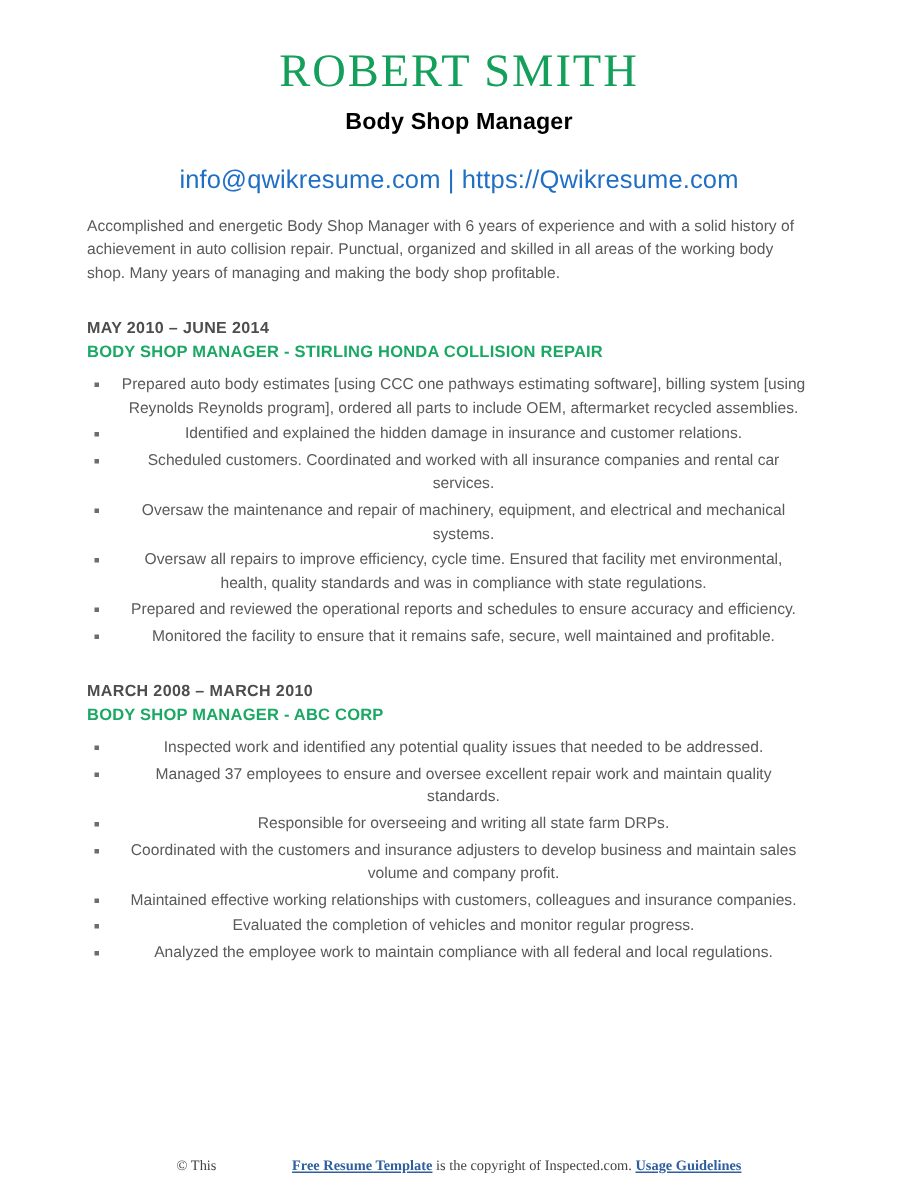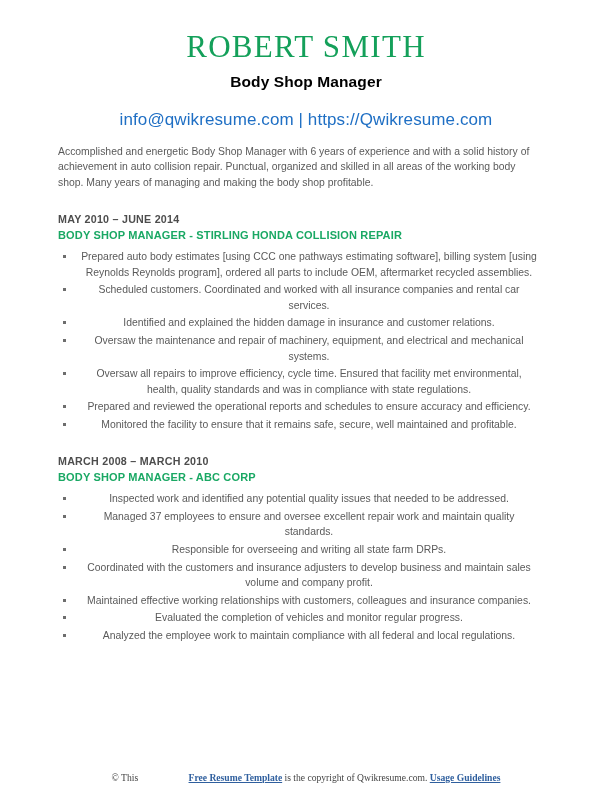--- a/index.html
+++ b/index.html
@@ -145,22 +145,22 @@
   <div class="content">
 
     <p class="summary">Accomplished and energetic Body Shop Manager with 6 years of experience and with a solid history of achievement in auto collision repair. Punctual, organized and skilled in all areas of the working body shop. Many years of managing and making the body shop profitable.</p>
 
     <div id="experience-container">
         <div class="job">
           <div class="job-dates">MAY 2010 – JUNE 2014</div>
           <div class="job-title" style="color: rgb(26, 168, 100);">BODY SHOP MANAGER - STIRLING HONDA COLLISION REPAIR</div>
           <ul class="bullets">
             <li>Prepared auto body estimates [using CCC one pathways estimating software], billing system [using Reynolds Reynolds program], ordered all parts to include OEM, aftermarket recycled assemblies.</li>
+            <li>Identified and explained the hidden damage in insurance and customer relations.</li>
             <li>Scheduled customers. Coordinated and worked with all insurance companies and rental car services.</li>
-            <li>Identified and explained the hidden damage in insurance and customer relations.</li>
             <li>Oversaw the maintenance and repair of machinery, equipment, and electrical and mechanical systems.</li>
             <li>Oversaw all repairs to improve efficiency, cycle time. Ensured that facility met environmental, health, quality standards and was in compliance with state regulations.</li>
             <li>Prepared and reviewed the operational reports and schedules to ensure accuracy and efficiency.</li>
             <li>Monitored the facility to ensure that it remains safe, secure, well maintained and profitable.</li>
           </ul>
         </div>
         <div class="job">
           <div class="job-dates">MARCH 2008 – MARCH 2010</div>
           <div class="job-title" style="color: rgb(26, 168, 100);">BODY SHOP MANAGER - ABC CORP</div>
           <ul class="bullets">
@@ -171,16 +171,16 @@
             <li>Maintained effective working relationships with customers, colleagues and insurance companies.</li>
             <li>Evaluated the completion of vehicles and monitor regular progress.</li>
             <li>Analyzed the employee work to maintain compliance with all federal and local regulations.</li>
           </ul>
         </div>
       </div>
 
   </div>
 
   <div class="footer">
-    <span>© This </span><a class="flink" href="#" style="color: rgb(47, 95, 158); margin-left: 48px;">Free Resume Template</a><span> is the copyright of Qwikresume.com. </span><a class="flink" href="#" style="color: rgb(47, 95, 158);">Usage Guidelines</a>
+    <span>© This </span><a class="flink" href="#" style="color: rgb(47, 95, 158); margin-left: 48px;">Free Resume Template</a><span> is the copyright of Inspected.com. </span><a class="flink" href="#" style="color: rgb(47, 95, 158);">Usage Guidelines</a>
   </div>
 
 </div>
 
 </body></html>

